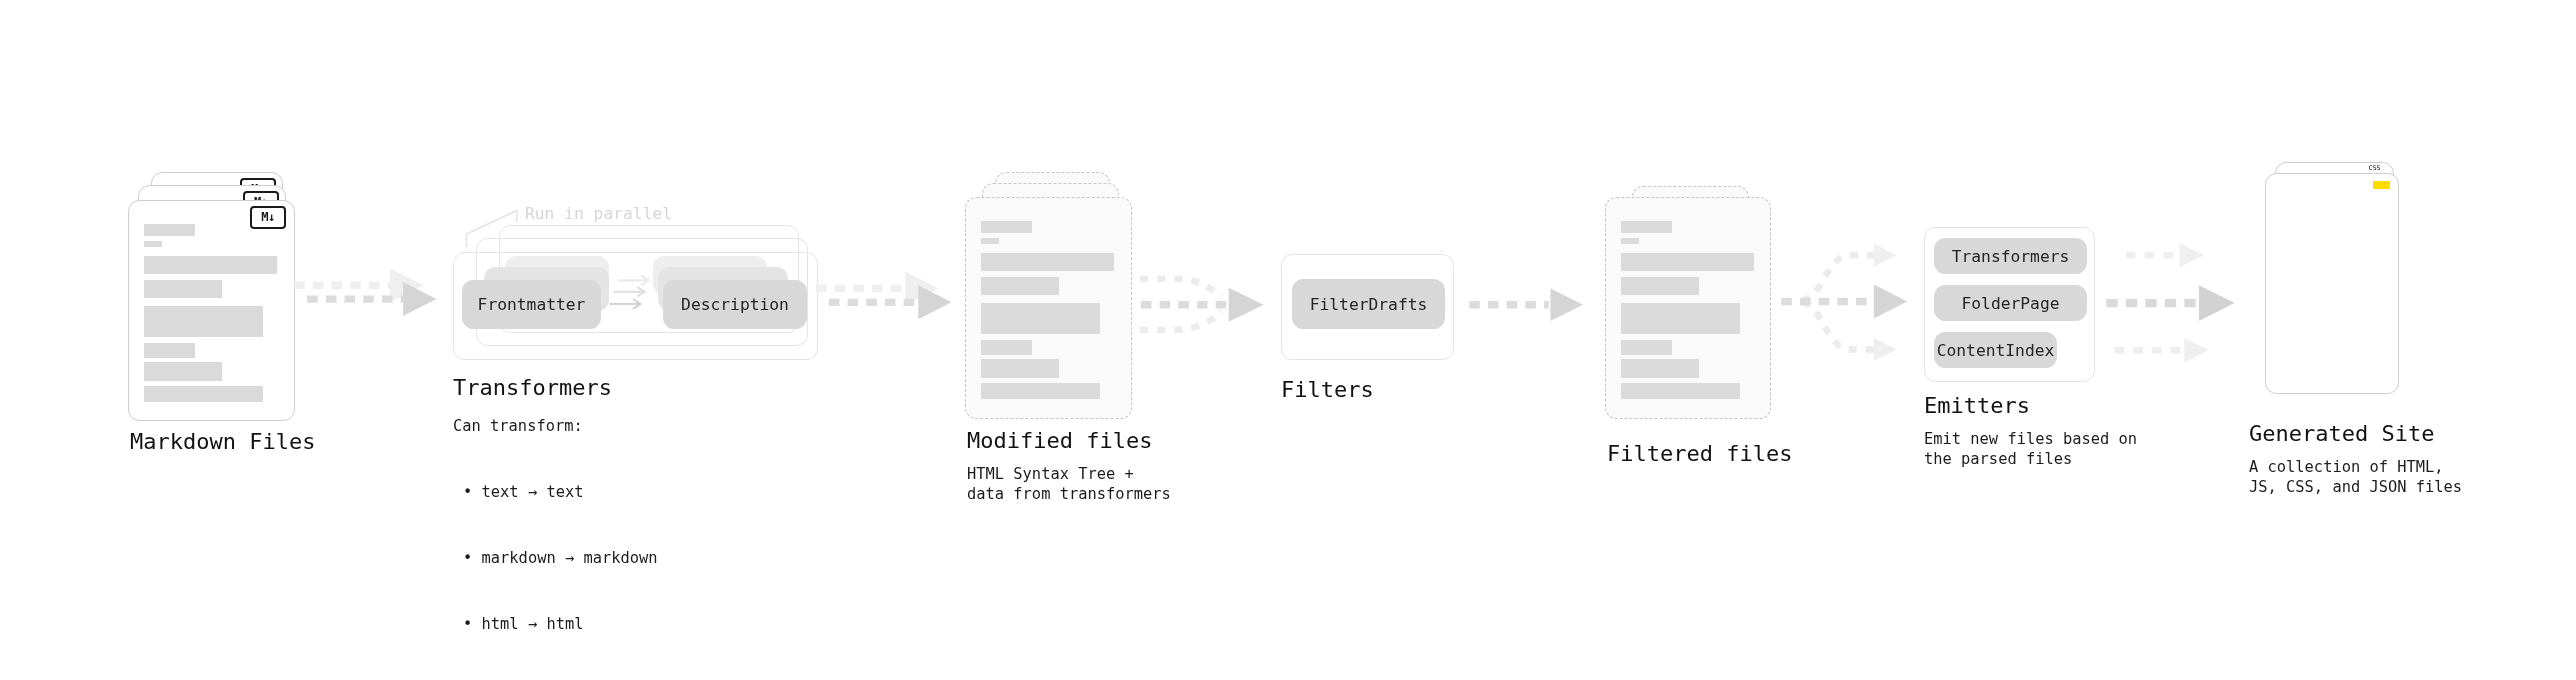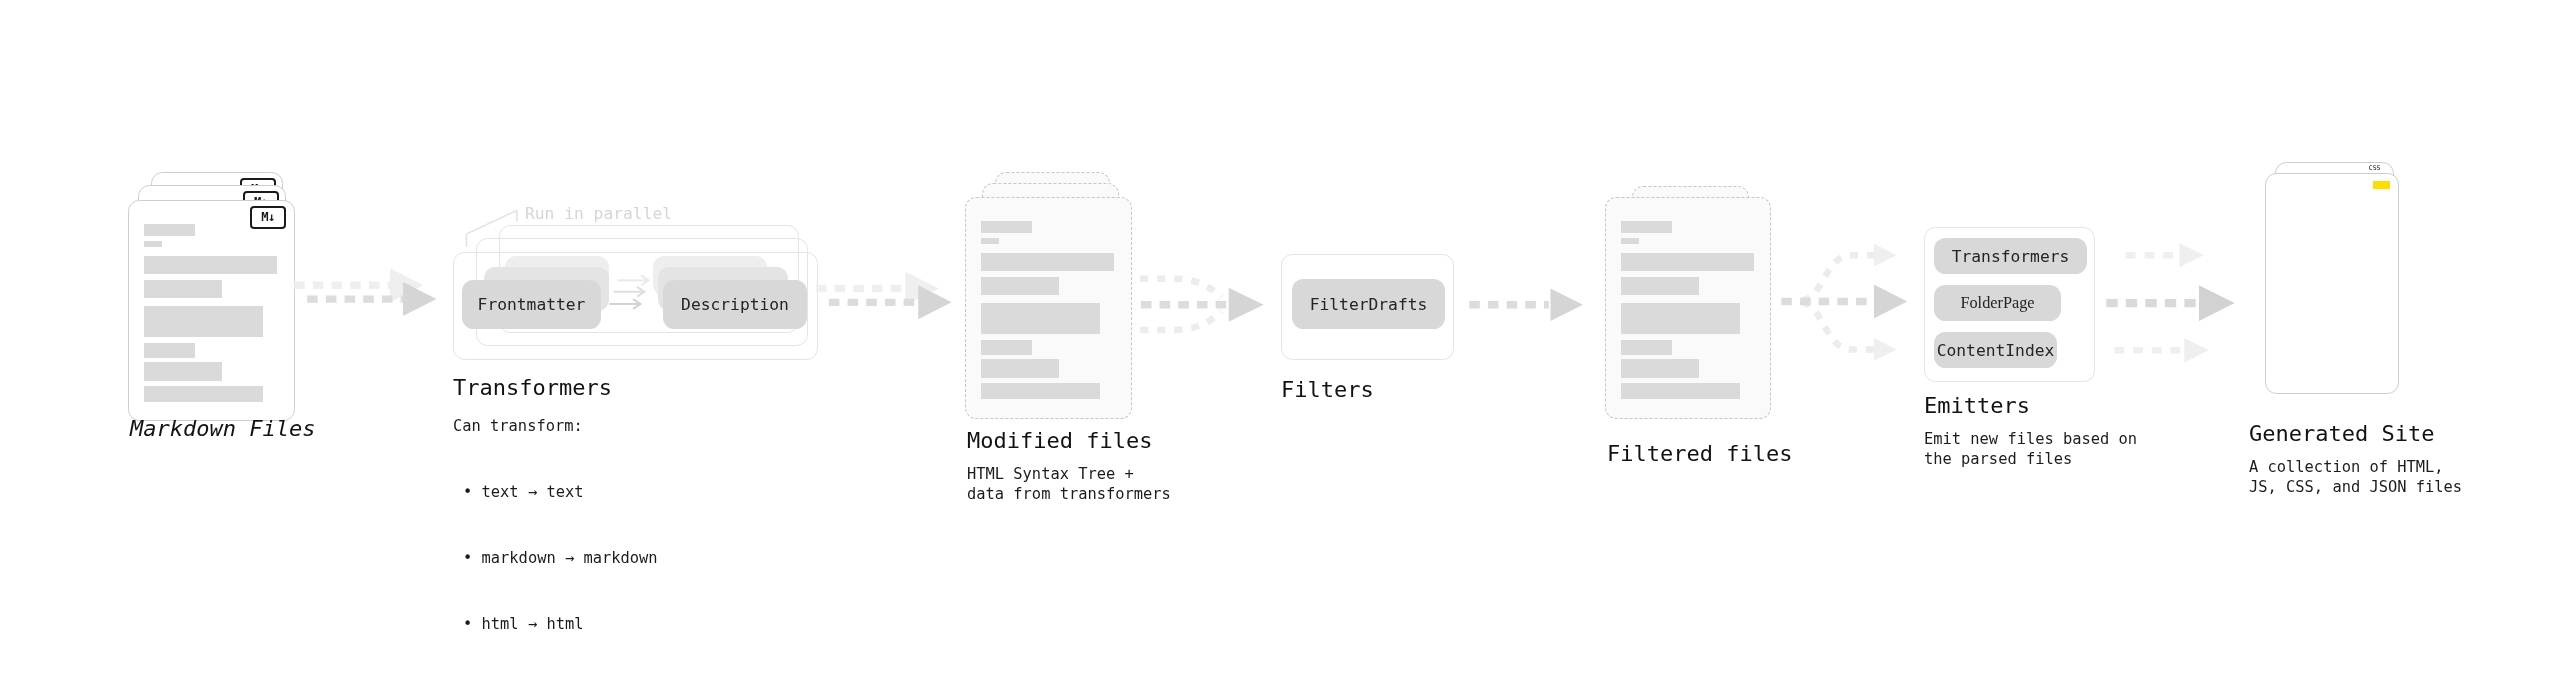--- a/index.html
+++ b/index.html
@@ -88,21 +88,21 @@
       <div class="bar bar1"></div>
         <div class="bar bar2"></div>
         <div class="bar bar3"></div>
         <div class="bar bar4"></div>
       <div class="bar bar5"></div>
         <div class="bar bar6"></div>
         <div class="bar bar7"></div>
         <div class="bar bar8"></div>
     </div>
   </div>
-  <div class="cap" style="left:130px;top:416px;font-style:italic;">Markdown Files</div>
+  <div class="cap" style="left:130px;top:429px;">Markdown Files</div>
 
   <div class="obox" style="left:499px;top:225px;width:300px;height:108px;"></div>
   <div class="obox" style="left:476px;top:238px;width:332px;height:108px;"></div>
   <div class="obox" style="left:453px;top:252px;width:365px;height:108px;"></div>
 
   <div class="pill layer3" style="left:505px;top:256px;width:104px;height:40px;"></div>
   <div class="pill layer3" style="left:653px;top:256px;width:114px;height:40px;"></div>
   <div class="pill layer2" style="left:484px;top:267px;width:125px;height:44px;"></div>
   <div class="pill layer2" style="left:658px;top:267px;width:130px;height:44px;"></div>
   <div class="pill" style="left:462px;top:280px;width:139px;height:49px;">Frontmatter</div>
@@ -149,21 +149,21 @@
       <div class="bar bar5"></div>
         <div class="bar bar6"></div>
         <div class="bar bar7"></div>
         <div class="bar bar8"></div>
     </div>
   </div>
   <div class="cap" style="left:1607px;top:428px;margin-top:13px;">Filtered files</div>
 
   <div class="obox filled" style="left:1924px;top:227px;width:171px;height:155px;"></div>
   <div class="pill" style="left:1934px;top:238px;width:153px;height:36px;">Transformers</div>
-  <div class="pill" style="left:1934px;top:285px;width:127px;height:36px;font-family:Liberation Serif, serif;">FolderPage</div>
+  <div class="pill" style="left:1934px;top:285px;width:153px;height:36px;">FolderPage</div>
   <div class="pill" style="left:1934px;top:332px;width:123px;height:36px;">ContentIndex</div>
   <div class="cap" style="left:1924px;top:393px;">Emitters</div>
   <div class="note" style="left:1924px;top:430px;"><span>Emit new files based on</span><br><span>the parsed files</span></div>
 
   <div class="doc" style="left:2275px;top:162px;width:119px;height:221px;">
     <div class="cssbadge" style="right:11.4px;top:2.4px;">
       <div class="css-word">CSS</div>
       <div class="css-line"></div>
     </div>
   </div>

